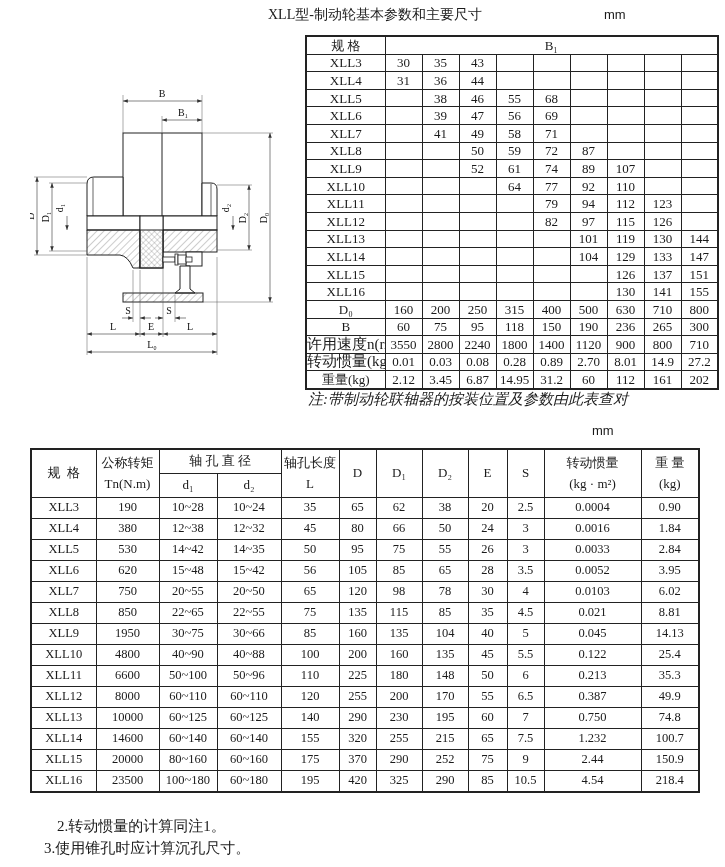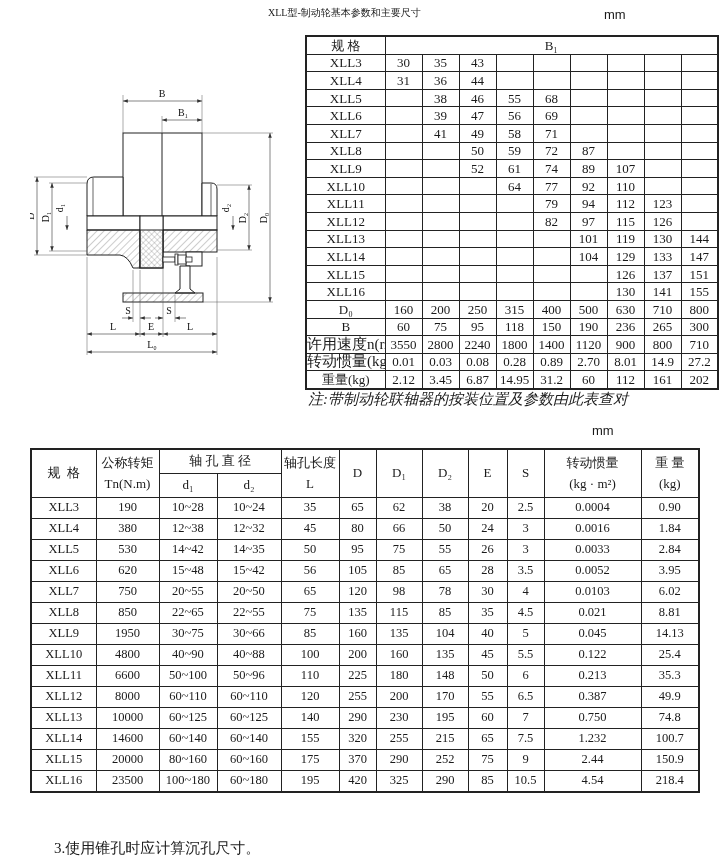--- a/index.html
+++ b/index.html
@@ -1,26 +1,26 @@
 <!DOCTYPE html>
 <html><head>
 <meta charset="utf-8">
 <style>
   html,body{margin:0;padding:0;background:#fff;}
   .page{position:relative;width:725px;height:867px;background:#fff;overflow:hidden;
         font-family:"Liberation Serif","DejaVu Serif",serif;color:#1a1a1a;}
   .abs{position:absolute;}
-  .title1{left:268px;top:6px;font-size:10px;white-space:pre;}
+  .title1{left:268px;top:6px;font-size:14px;white-space:pre;}
   .mm1{left:604px;top:7px;font-size:13px;font-family:"Liberation Sans",sans-serif;}
   .title2{left:156px;top:422px;font-size:15px;white-space:pre;}
   .mm2{left:592px;top:423px;font-size:13px;font-family:"Liberation Sans",sans-serif;}
   .note1{left:308px;top:390px;font-size:15px;white-space:pre;font-style:italic;}
   .noteA{left:30px;top:794px;font-size:15px;white-space:pre;}
   .noteB{left:57px;top:817px;font-size:15px;white-space:pre;}
-  .noteC{left:54px;top:839px;font-size:15px;white-space:pre;text-align:right;}
+  .noteC{left:44px;top:839px;font-size:15px;white-space:pre;text-align:right;}
   table{border-collapse:collapse;table-layout:fixed;border-radius:8px;}
   td{border:1px solid #222;text-align:center;vertical-align:middle;padding:0;
      white-space:pre;overflow:hidden;}
   .t1{position:absolute;left:305px;top:35px;width:414px;border:2px solid #222;}
   .t1 td{font-size:13px;height:16.6px;line-height:1;}
   .t1 td.sm{font-size:15px;}
   .t2{position:absolute;left:30px;top:448px;width:668px;border:2px solid #222;}
   .t2 td{font-size:12.5px;height:20px;line-height:1.1;}
   .t2 tr.hrow td{height:23px;font-size:13px;}
   .hl{line-height:1.55;}
@@ -606,15 +606,16 @@
           <td>325</td>
           <td>290</td>
           <td>85</td>
           <td>10.5</td>
           <td>4.54</td>
           <td>218.4</td>
         </tr>
   </tbody>
     </table>
 
+  <div class="abs noteB">2.转动惯量的计算同注1。</div>
   <div class="abs noteC">3.使用锥孔时应计算沉孔尺寸。</div>
 
 </div>
 
 </body></html>

